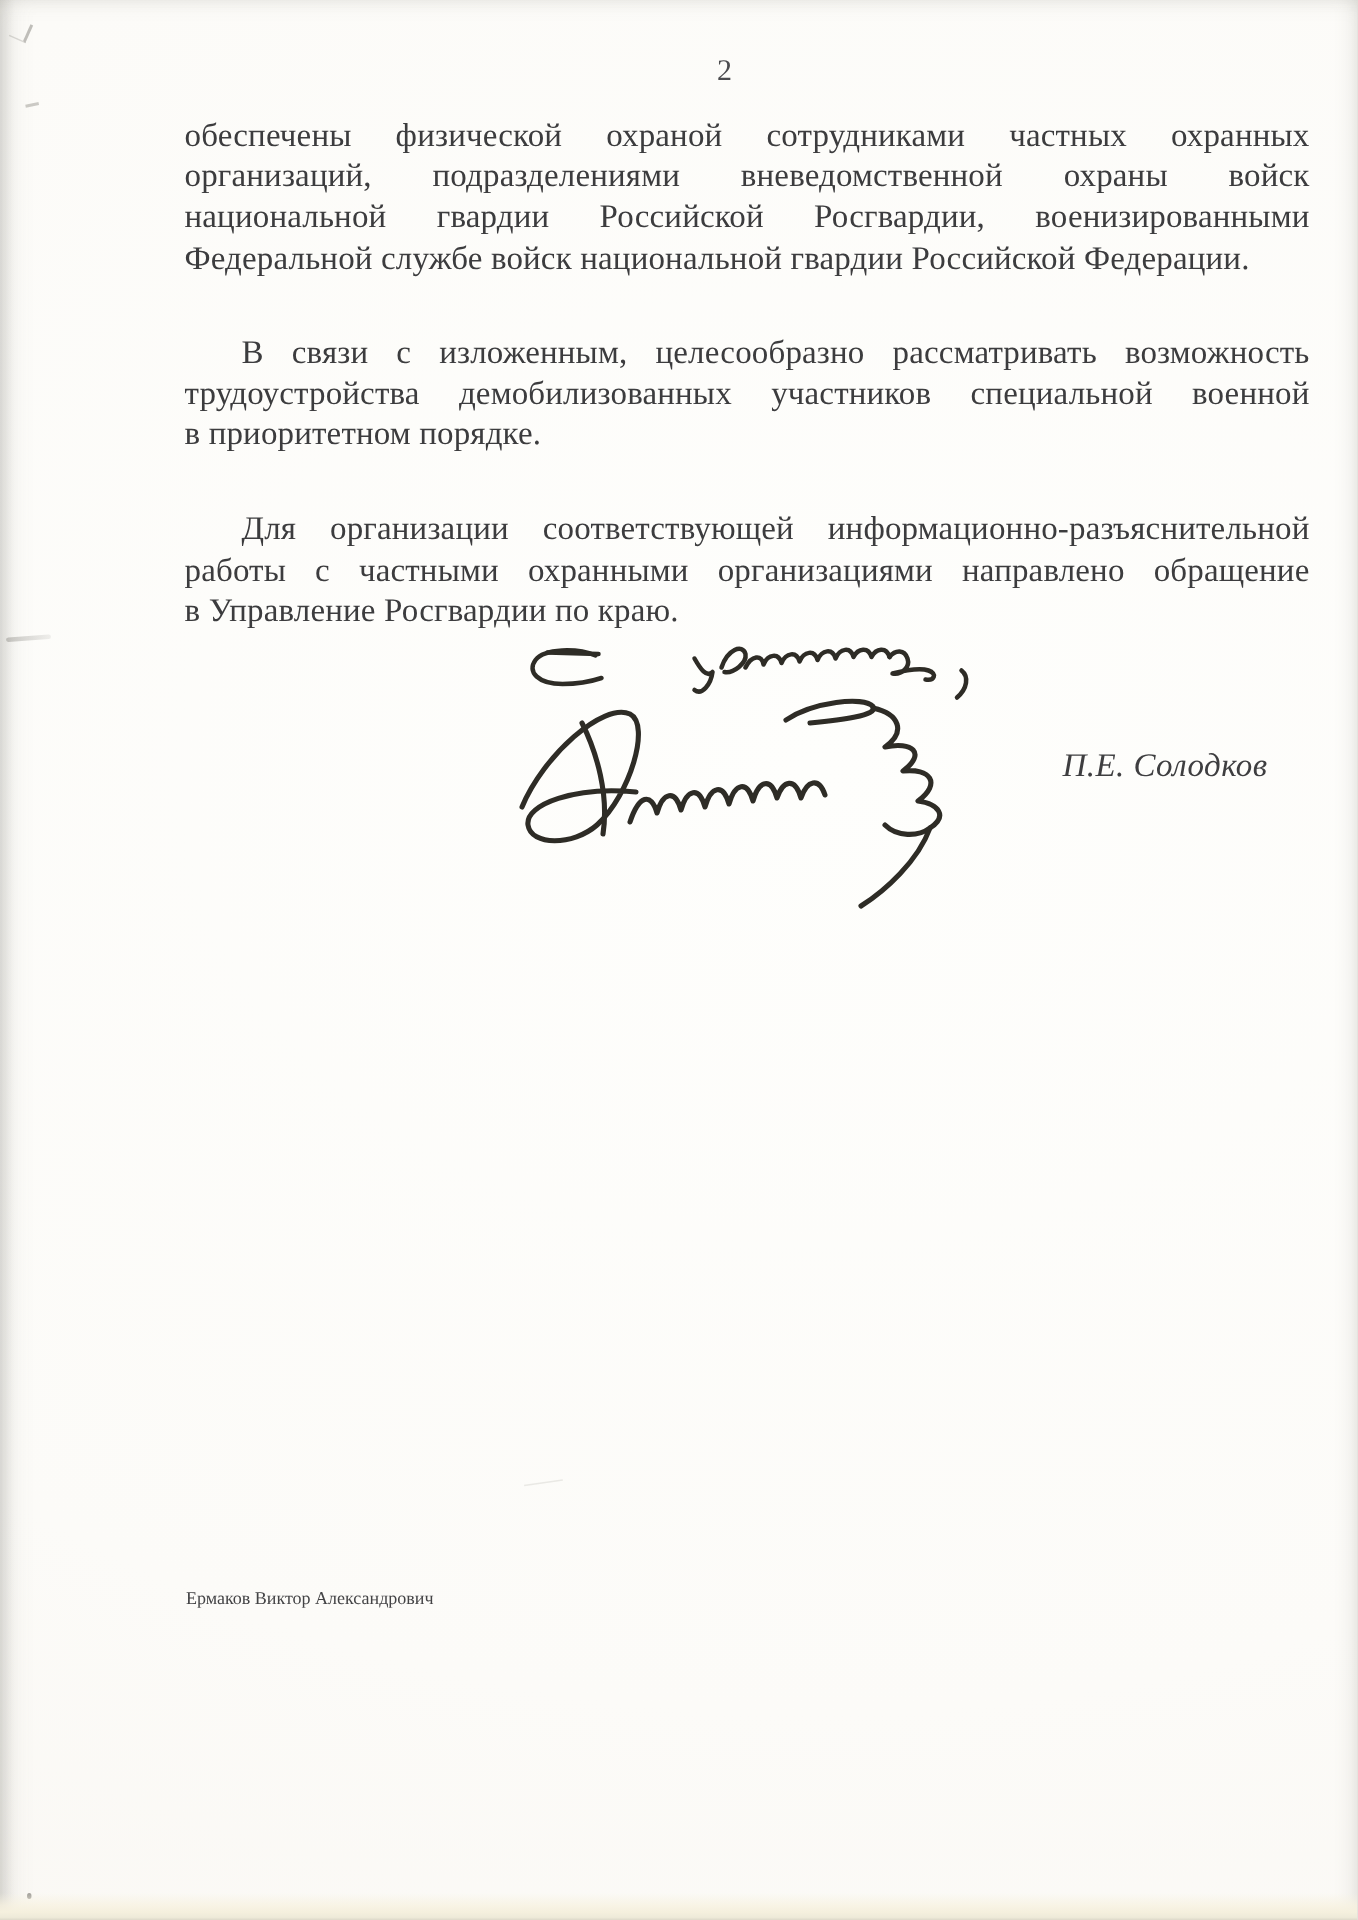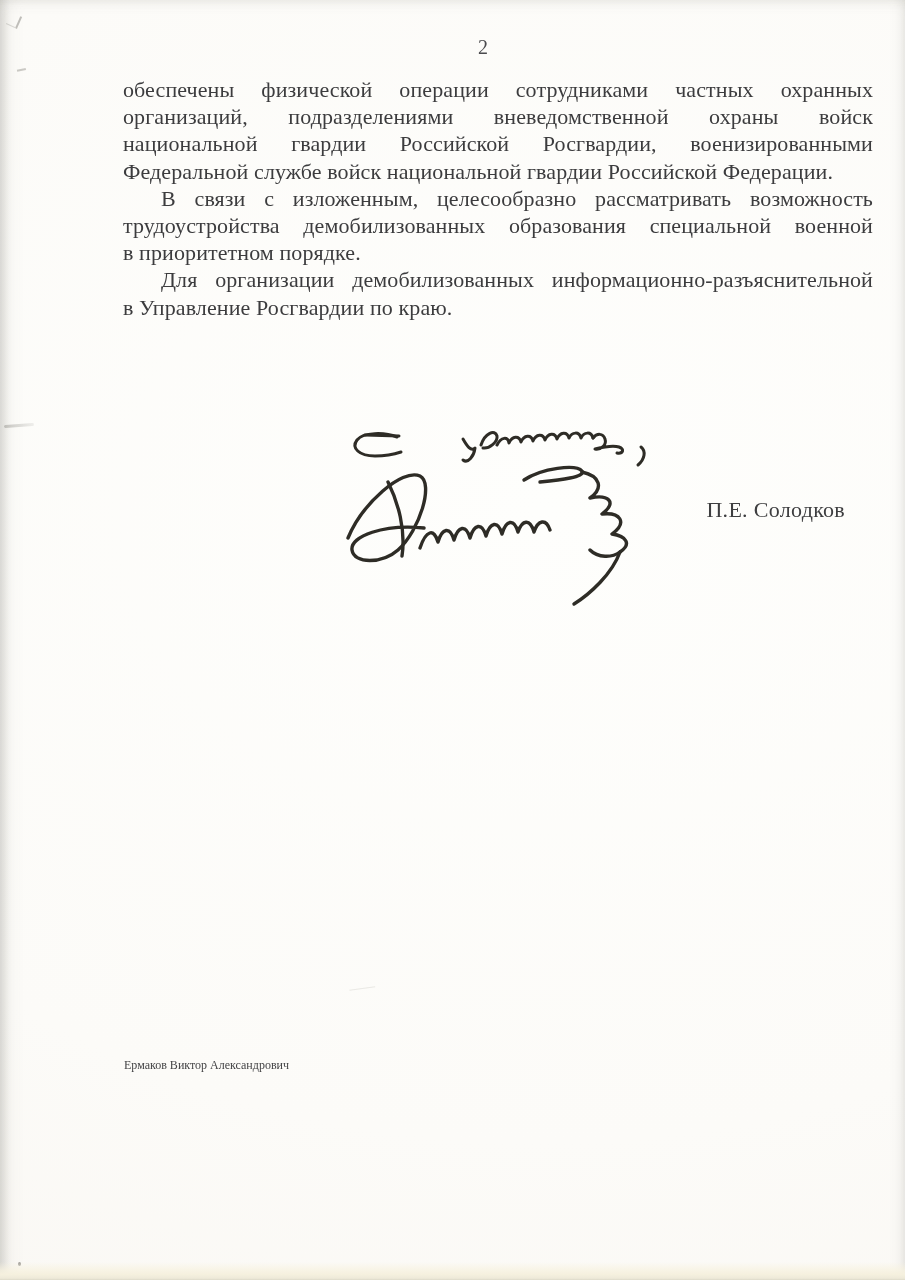--- a/index.html
+++ b/index.html
@@ -26,26 +26,26 @@
     font-size:22px;line-height:27.2px;
     letter-spacing:.1px;
   }
   .line{
     text-align:justify;
     text-align-last:justify;
     white-space:normal;
     height:27.2px;overflow:visible;
   }
   .line.last{text-align:center;text-align-last:left;}
-  .line.indent{padding-left:38px;}
+  .line.indent{padding-left:38px;margin-top:36px;}
   .closing-svg{position:absolute;left:335px;top:423px;}
   .signature-svg{position:absolute;left:328px;top:452px;}
   .signatory{
     position:absolute;top:497px;left:598px;width:247px;
-    text-align:right;font-size:22px;color:#3e3e40;letter-spacing:.3px;
+    text-align:right;font-size:22px;color:#3e3e40;letter-spacing:.3px;font-style:italic;
   }
   .footer{
     position:absolute;left:124px;top:1054px;
     font-size:12px;line-height:23.5px;color:#434345;
   }
   .artifact{position:absolute;background:transparent;}
   .a1{left:8px;top:14px;width:10px;height:12px;
       border-right:2px solid rgba(120,118,112,.45);transform:rotate(24deg);border-bottom:1px solid rgba(120,118,112,.25);}
   .a2{left:16px;top:60px;width:9px;height:9px;
       border-bottom:2px solid rgba(130,128,120,.40);transform:rotate(-12deg);}
@@ -70,32 +70,33 @@
 </style>
 </head>
 <body>
 
 <div class="page">
 
   <div class="page-number">2</div>
 
   <div class="body-text">
     <div>
-      <div class="line">обеспечены физической операции сотрудниками частных охранных</div>
+      <div class="line">обеспечены физической охраной сотрудниками частных охранных</div>
       <div class="line">организаций, подразделениями вневедомственной охраны войск</div>
       <div class="line">национальной гвардии Российской Росгвардии, военизированными</div>
       <div class="line last">Федеральной службе войск национальной гвардии Российской Федерации.</div>
     </div>
     <div>
       <div class="line indent">В связи с изложенным, целесообразно рассматривать возможность</div>
-      <div class="line">трудоустройства демобилизованных образования специальной военной</div>
+      <div class="line">трудоустройства демобилизованных участников специальной военной</div>
       <div class="line last">в приоритетном порядке.</div>
     </div>
     <div>
-      <div class="line indent">Для организации демобилизованных информационно-разъяснительной</div>
+      <div class="line indent">Для организации соответствующей информационно-разъяснительной</div>
+      <div class="line">работы с частными охранными организациями направлено обращение</div>
       <div class="line last">в Управление Росгвардии по краю.</div>
     </div>
   </div>
 
   <svg class="closing-svg" width="380" height="52" viewBox="0 0 380 52" role="img" aria-label="С уважением,">
     <g fill="none" stroke="#2e2c26" stroke-width="3" stroke-linecap="round" stroke-linejoin="round">
 
       <path d="M 62,14 C 50,9 28,9 22,17 C 16,25 24,33 40,33 C 50,33 60,31 66,29"></path>
       <path d="M 30,12 L 64,13"></path>
 

